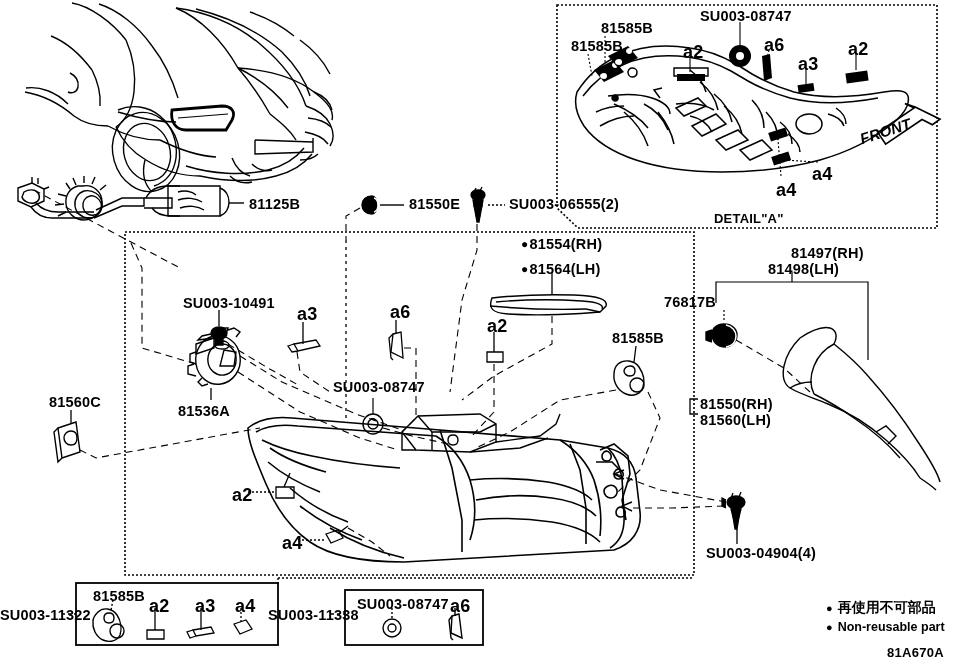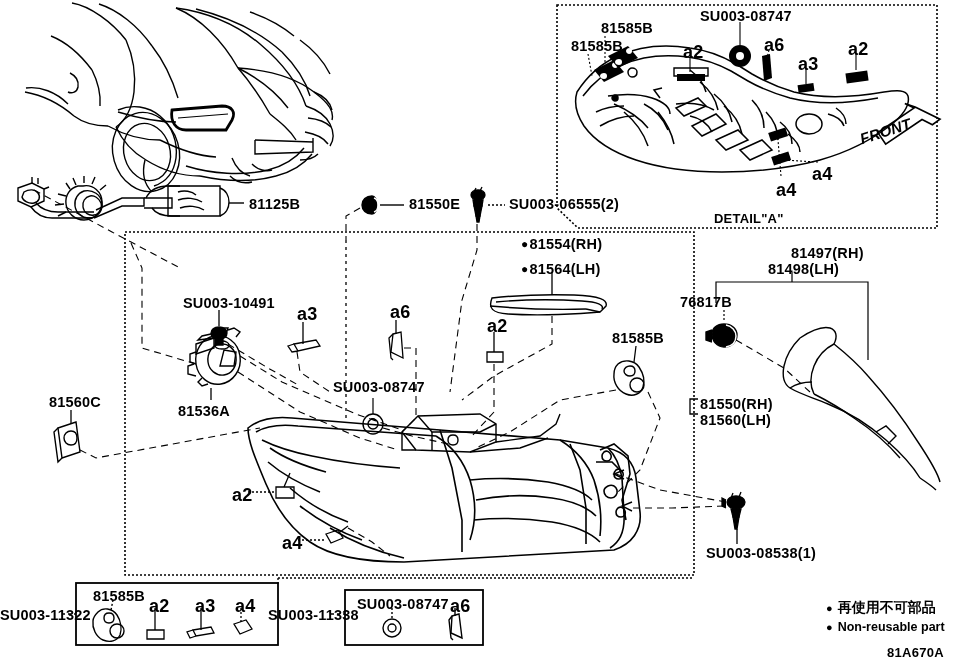--- a/index.html
+++ b/index.html
@@ -441,29 +441,29 @@
   <div class="lbl p dot" style="left:521px;top:261px;">81564(LH)</div>
 
   <div class="lbl p" style="left:768px;top:245px;margin-left:23px;">81497(RH)</div>
   <div class="lbl p" style="left:768px;top:261px;">81498(LH)</div>
 
   <div class="lbl p" style="left:183px;top:295px;">SU003-10491</div>
   <div class="lbl s" style="left:297px;top:304px;">a3</div>
   <div class="lbl s" style="left:390px;top:302px;">a6</div>
   <div class="lbl s" style="left:487px;top:316px;">a2</div>
   <div class="lbl p" style="left:612px;top:330px;">81585B</div>
-  <div class="lbl p" style="left:680px;top:294px;">76817B</div>
+  <div class="lbl p" style="left:664px;top:294px;">76817B</div>
   <div class="lbl p" style="left:333px;top:379px;">SU003-08747</div>
   <div class="lbl p" style="left:178px;top:403px;">81536A</div>
   <div class="lbl p" style="left:49px;top:394px;">81560C</div>
   <div class="lbl p" style="left:700px;top:396px;">81550(RH)</div>
   <div class="lbl p" style="left:700px;top:412px;">81560(LH)</div>
   <div class="lbl s" style="left:232px;top:485px;">a2</div>
   <div class="lbl s" style="left:282px;top:533px;">a4</div>
-  <div class="lbl p" style="left:706px;top:545px;">SU003-08538(1)</div>
+  <div class="lbl p" style="left:706px;top:545px;">SU003-04904(4)</div>
 
   <div class="lbl p" style="left:0px;top:607px;">SU003-11322</div>
   <div class="lbl p" style="left:93px;top:588px;">81585B</div>
   <div class="lbl s" style="left:149px;top:596px;">a2</div>
   <div class="lbl s" style="left:195px;top:596px;">a3</div>
   <div class="lbl s" style="left:235px;top:596px;">a4</div>
 
   <div class="lbl p" style="left:268px;top:607px;">SU003-11338</div>
   <div class="lbl p" style="left:357px;top:596px;">SU003-08747</div>
   <div class="lbl s" style="left:450px;top:596px;">a6</div>

